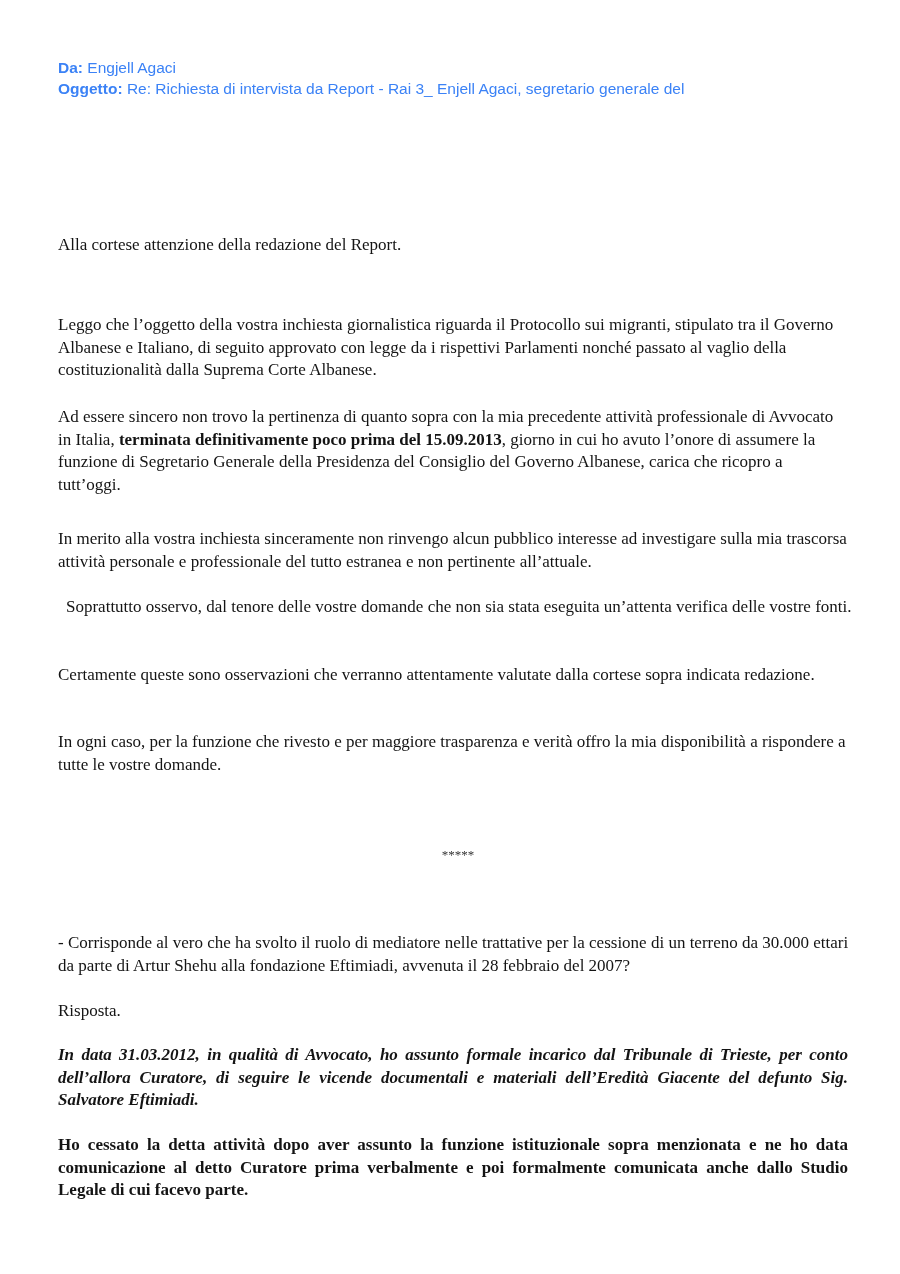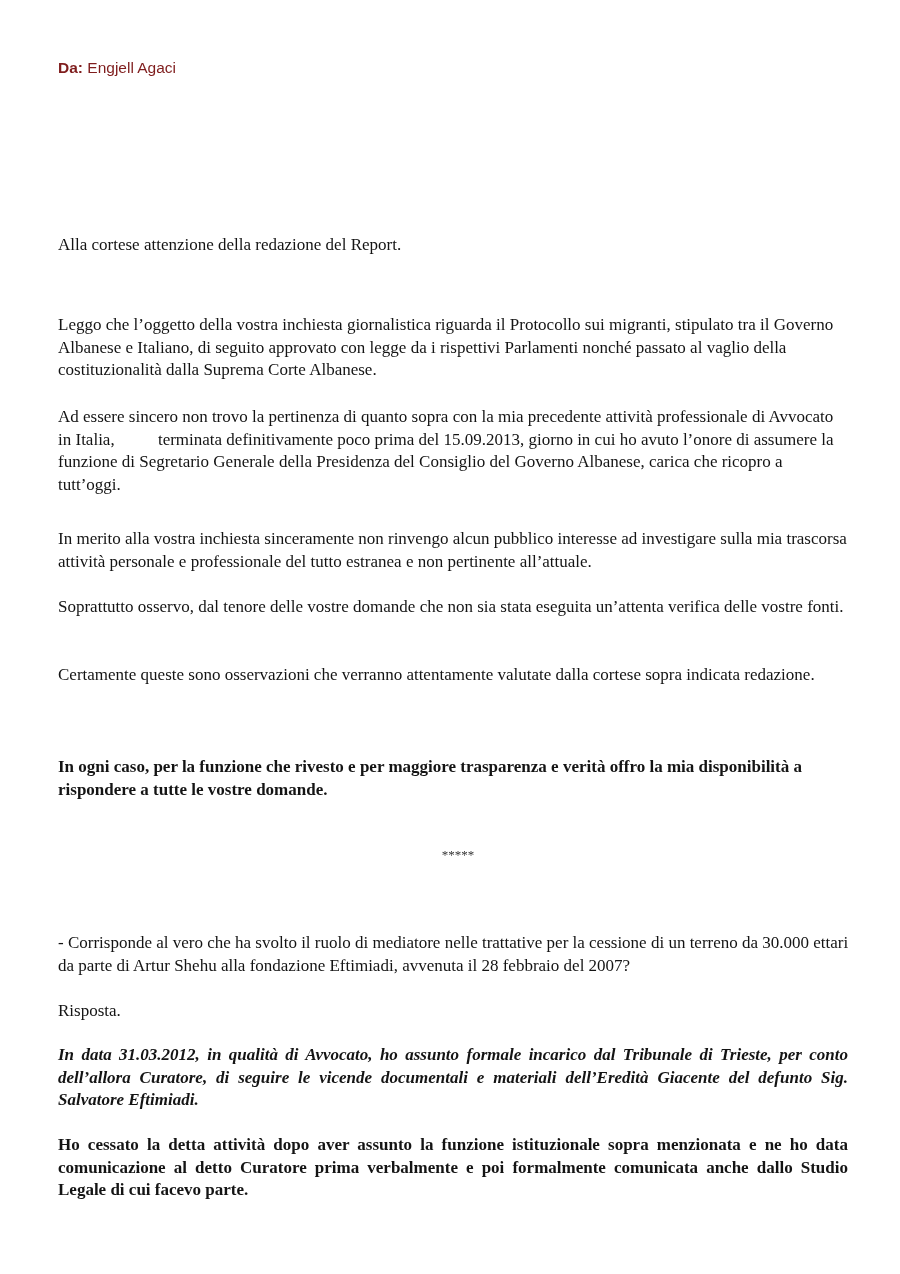--- a/index.html
+++ b/index.html
@@ -17,65 +17,69 @@
     .page {
       position: absolute;
       left: 58px;
       top: 58px;
       width: 800px;
     }
     .header {
       font-family: "Liberation Sans", sans-serif;
       font-size: 15.5px;
       line-height: 20.5px;
-      color: #7f1d1d;
+      color: #3b82f6;
     }
     .header .row { margin: 0; }
     .header .lbl { font-weight: bold; }
     .body-text {
       font-family: "Liberation Serif", serif;
       font-size: 17px;
       line-height: 22.5px;
       color: #141414;
       text-align: left;
     }
     .body-text p { margin: 0; }
     .salutation { position: absolute; top: 176px; left: 0; }
     .p1 { position: absolute; top: 256px; left: 0; width: 790px; }
     .p2 { position: absolute; top: 348px; left: 0; width: 790px; }
     .p3 { position: absolute; top: 470px; left: 0; width: 790px; }
-    .p4 { position: absolute; top: 538px; left: 0; width: 790px; font-family: Liberation Serif, serif; }
+    .p4 { position: absolute; top: 538px; left: 8px; width: 790px; font-family: Liberation Serif, serif; }
     .p5 { position: absolute; top: 606px; left: 0; width: 790px; }
-    .p6 { position: absolute; top: 698px; left: 0; width: 790px; font-weight: bold; }
+    .p6 { position: absolute; top: 673px; left: 0; width: 790px; }
     .sep {
       position: absolute;
       top: 786px;
       left: 0;
       width: 800px;
       text-align: center;
       font-family: "Liberation Serif", serif;
       font-size: 13px;
       letter-spacing: 0px;
       color: #333;
     }
     .q1 { position: absolute; top: 874px; left: 0; width: 800px; }
     .risposta { position: absolute; top: 942px; left: 0; font-weight: normal; }
     .a1 { position: absolute; top: 986px; left: 0; width: 790px; font-weight: bold; text-align: justify; font-style: italic; }
     .a2 { position: absolute; top: 1076px; left: 0; width: 790px; font-weight: bold; text-align: justify; }
-    b { font-weight: normal; margin-left: 39px; }
+    b { font-weight: bold; }
   </style>
 </head>
 <body>
 
 <div class="page">
 
   <div class="header">
     <p class="row">
       <span class="lbl">Da:</span>
       <span>Engjell Agaci</span>
+    </p>
+    <p class="row">
+      <span class="lbl">Oggetto:</span>
+      <span>Re: Richiesta di intervista da Report - Rai 3_ Enjell Agaci, segretario generale del</span>
     </p>
   </div>
 
   <div class="body-text">
     <p class="salutation">Alla cortese attenzione della redazione del Report.</p>
 
     <p class="p1">Leggo che l’oggetto della vostra inchiesta giornalistica riguarda il Protocollo sui migranti, stipulato tra il Governo Albanese e Italiano, di seguito approvato con legge da i rispettivi Parlamenti nonché passato al vaglio della costituzionalità dalla Suprema Corte Albanese.</p>
 
     <p class="p2"><span>Ad essere sincero non trovo la pertinenza di quanto sopra con la mia precedente attività professionale di Avvocato in Italia, </span><b>terminata definitivamente poco prima del 15.09.2013</b><span>, giorno in cui ho avuto l’onore di assumere la funzione di Segretario Generale della Presidenza del Consiglio del Governo Albanese, carica che ricopro a tutt’oggi.</span></p>
 

